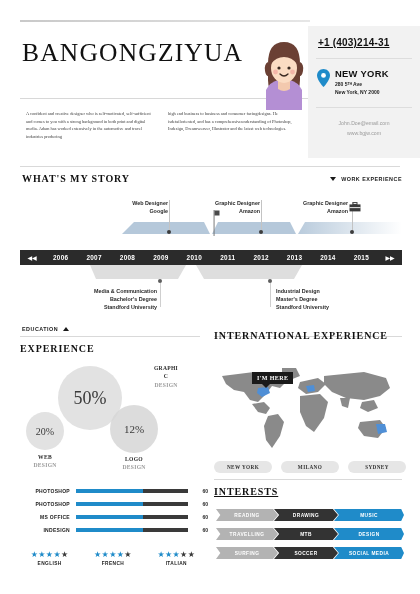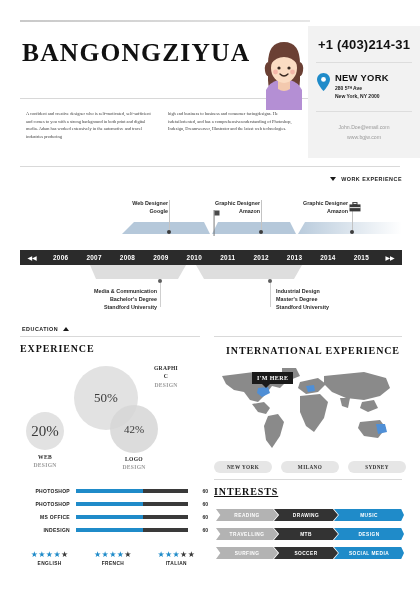--- a/index.html
+++ b/index.html
@@ -14,21 +14,21 @@
 
   
   .header { position: relative; height: 168px; }
   .hdr-rule {
     position: absolute; left: 20px; top: 20px; width: 290px; height: 2px;
     background: linear-gradient(to right,#c9c9c9,#e6e6e6);
   }
   .name {
     position: absolute; left: 22px; top: 38px;
     font-family: "Liberation Serif", serif;
-    font-size: 25.5px; font-weight: bold; letter-spacing: 1.2px; color: #111;
+    font-size: 25.5px; font-weight: normal; letter-spacing: 1.2px; color: #111;
   }
   .subtitle {
     position: absolute; left: 24px; top: 76px;
     font-size: 10.2px; font-weight: bold; letter-spacing: 0.7px; color: #2b2b2b;
   }
   .sub-rule {
     position: absolute; left: 20px; top: 98px; width: 290px; height: 1px; background:#d8d8d8;
   }
   .bio { position: absolute; top: 110px; font-size: 4.4px; line-height: 1.72; color:#3a3a3a;
          font-family:"Liberation Serif", serif; }
@@ -37,21 +37,21 @@
 
   
   .avatar { position:absolute; left: 258px; top: 38px; width: 52px; height: 72px; }
 
   
   .contact {
     position: absolute; right: 0; top: 26px; width: 112px; height: 132px;
     background: #f2f2f2;
   }
   .contact-phone {
-    padding: 11px 0 0 10px; font-size: 13px; font-weight: bold; color:#111; letter-spacing:0.2px;
+    padding: 11px 0 0 10px; font-size: 10px; font-weight: bold; color:#111; letter-spacing:0.2px;text-decoration:underline;
   }
   .contact-div { height:1px; background:#dddddd; margin: 10px 8px 0 8px; }
   .contact-loc { display:flex; padding: 9px 0 0 9px; }
   .pin { width: 13px; height: 18px; flex: 0 0 13px; margin-top: 1px; }
   .loc-text { margin-left: 5px; }
   .loc-city { font-size: 9.4px; font-weight: bold; color:#111; letter-spacing:0.3px; }
   .loc-line { font-size: 5px; font-weight: bold; color:#222; margin-top:2px; }
   .contact-div2 { height:1px; background:#dddddd; margin: 12px 8px 0 8px; }
   .contact-mail { text-align:center; padding-top: 11px; font-size: 5.2px; color:#9a9a9a; line-height:1.9;
                   font-family:"Liberation Sans", sans-serif;}
@@ -87,23 +87,23 @@
   .sec-title {
     position:absolute; font-family:"Liberation Serif", serif;
     font-size:10px; font-weight:bold; letter-spacing:0.9px; color:#111;
   }
   .sec-rule { position:absolute; height:1px; background:#d9d9d9; }
 
   
   .bubbles { position:absolute; left:18px; top:358px; width:186px; height:110px;}
   .bubble { position:absolute; border-radius:50%; background:#e2e2e2; display:flex; align-items:center; justify-content:center;
             font-family:"Liberation Serif", serif; color:#3a3a3a; }
-  .b-big { width:64px; height:64px; left:56px; top:8px; font-size:13px;}
+  .b-big { width:64px; height:64px; left:40px; top:8px; font-size:18px;}
   .b-mid { width:48px; height:48px; left:92px; top:47px; font-size:11px; background:rgba(214,214,214,0.85);}
-  .b-sm  { width:38px; height:38px; left:8px; top:54px; font-size:15px;}
+  .b-sm  { width:38px; height:38px; left:8px; top:54px; font-size:10px;}
   .bub-label { position:absolute; text-align:center; font-family:"Liberation Serif", serif;
                font-size:5.6px; font-weight:bold; color:#2c2c2c; line-height:1.5; letter-spacing:0.3px;}
 
   
   .skills { position:absolute; left:18px; top:484px; width:190px;}
   .skill-row { display:flex; align-items:center; height:13px; }
   .skill-name { width:58px; text-align:right; font-size:5px; font-weight:bold; color:#222; letter-spacing:0.3px; padding-right:6px;}
   .skill-track { flex:1; height:4px; background:#3a3a3a; position:relative; }
   .skill-fill { position:absolute; left:0; top:0; height:4px; background:#1f8bc9; }
   .skill-val { width:20px; text-align:right; font-size:5px; font-weight:bold; color:#222;}
@@ -185,20 +185,21 @@
       </div>
       <div class="contact-div2"></div>
       <div class="contact-mail">
         <div>John.Doe@email.com</div>
         <div>www.bgjw.com</div>
       </div>
     </div>
   </div>
 
   <div class="story-rule"></div>
+  <div class="sec-title story-title">WHAT'S MY STORY</div>
   <div class="work-toggle">
     <span class="tri"></span>
     <span class="lbl">WORK EXPERIENCE</span>
   </div>
 
   <div class="timeline">
 
     <svg style="position:absolute;left:0;top:0;width:420px;height:135px" viewBox="0 0 420 135">
       <defs>
         <linearGradient id="fade" x1="0" x2="1">
@@ -283,21 +284,21 @@
   <div class="edu-toggle">
     <span class="lbl">EDUCATION</span>
     <span class="tri-up"></span>
   </div>
 
   <div class="sec-rule" style="left:20px; top:336px; width:180px;"></div>
   <div class="sec-title" style="left:20px; top:343px;">EXPERIENCE</div>
 
   <div class="bubbles">
     <div class="bubble b-big">50%</div>
-    <div class="bubble b-mid">42%</div>
+    <div class="bubble b-mid">12%</div>
     <div class="bubble b-sm">20%</div>
 
     <div class="bub-label" style="left:120px; top:6px; width:56px;">
       <div>GRAPHI</div>
       <div>C</div>
       <div style="color:#9a9a9a">DESIGN</div>
     </div>
     <div class="bub-label" style="left:88px; top:97px; width:56px;">
       <div>LOGO</div>
       <div style="color:#9a9a9a">DESIGN</div>
@@ -348,21 +349,21 @@
       <div class="stars"><span class="star-on">★★★★</span><span class="star-off">★</span></div>
       <div class="lang-name">FRENCH</div>
     </div>
     <div class="lang">
       <div class="stars"><span class="star-on">★★★</span><span class="star-off">★★</span></div>
       <div class="lang-name">ITALIAN</div>
     </div>
   </div>
 
   <div class="sec-rule" style="left:214px; top:336px; width:188px;"></div>
-  <div class="sec-title" style="left:214px; top:345px;margin-left:12px;">INTERNATIONAL EXPERIENCE</div>
+  <div class="sec-title" style="left:214px; top:330px;">INTERNATIONAL EXPERIENCE</div>
 
   <div class="map-wrap">
     <svg class="map-svg" viewBox="0 0 192 92">
 
       <path d="M8 16 L40 12 L62 14 L74 20 L66 28 L58 26 L52 34 L44 42 L36 40 L30 32 L20 30 L12 24 Z" fill="#8a8a8a"></path>
       <path d="M38 44 L50 42 L56 48 L52 54 L44 52 Z" fill="#8a8a8a"></path>
 
       <path d="M44 28 L54 27 L56 33 L48 37 L43 33 Z" fill="#4f8fd6"></path>
 
       <path d="M68 8 L82 8 L86 16 L76 20 L68 14 Z" fill="#8a8a8a"></path>

